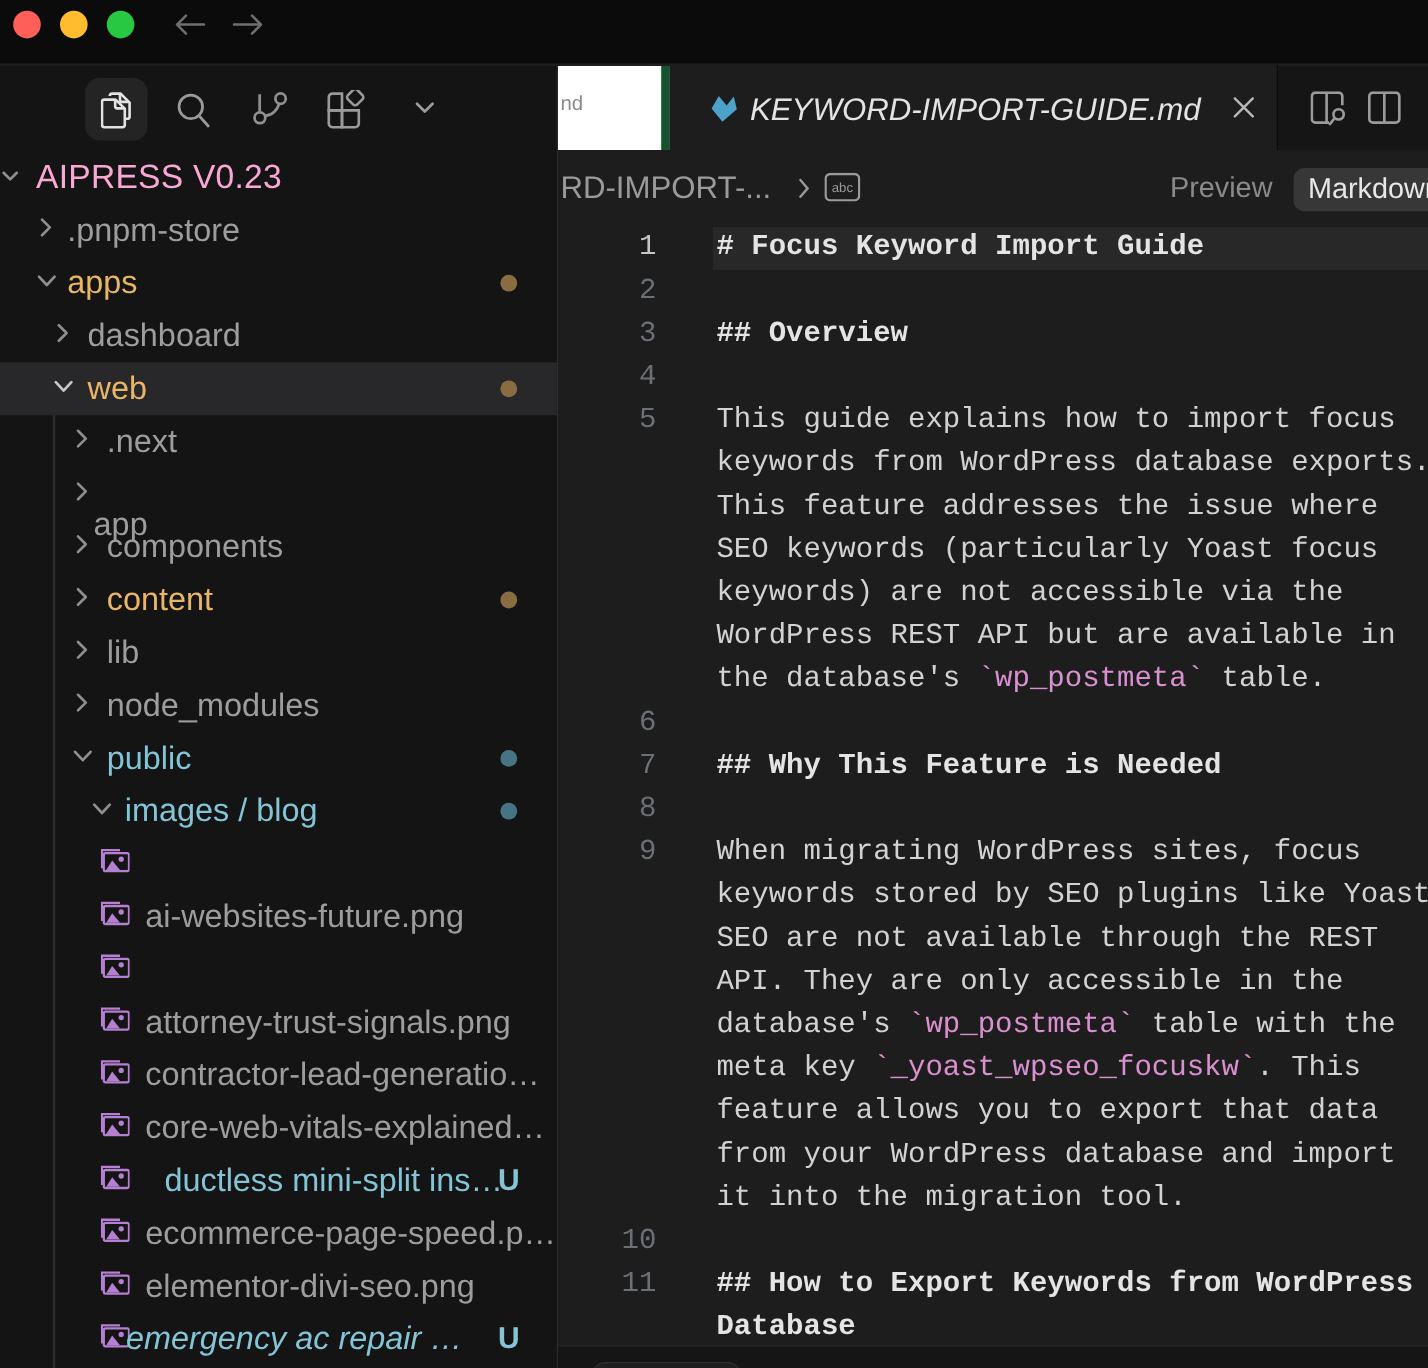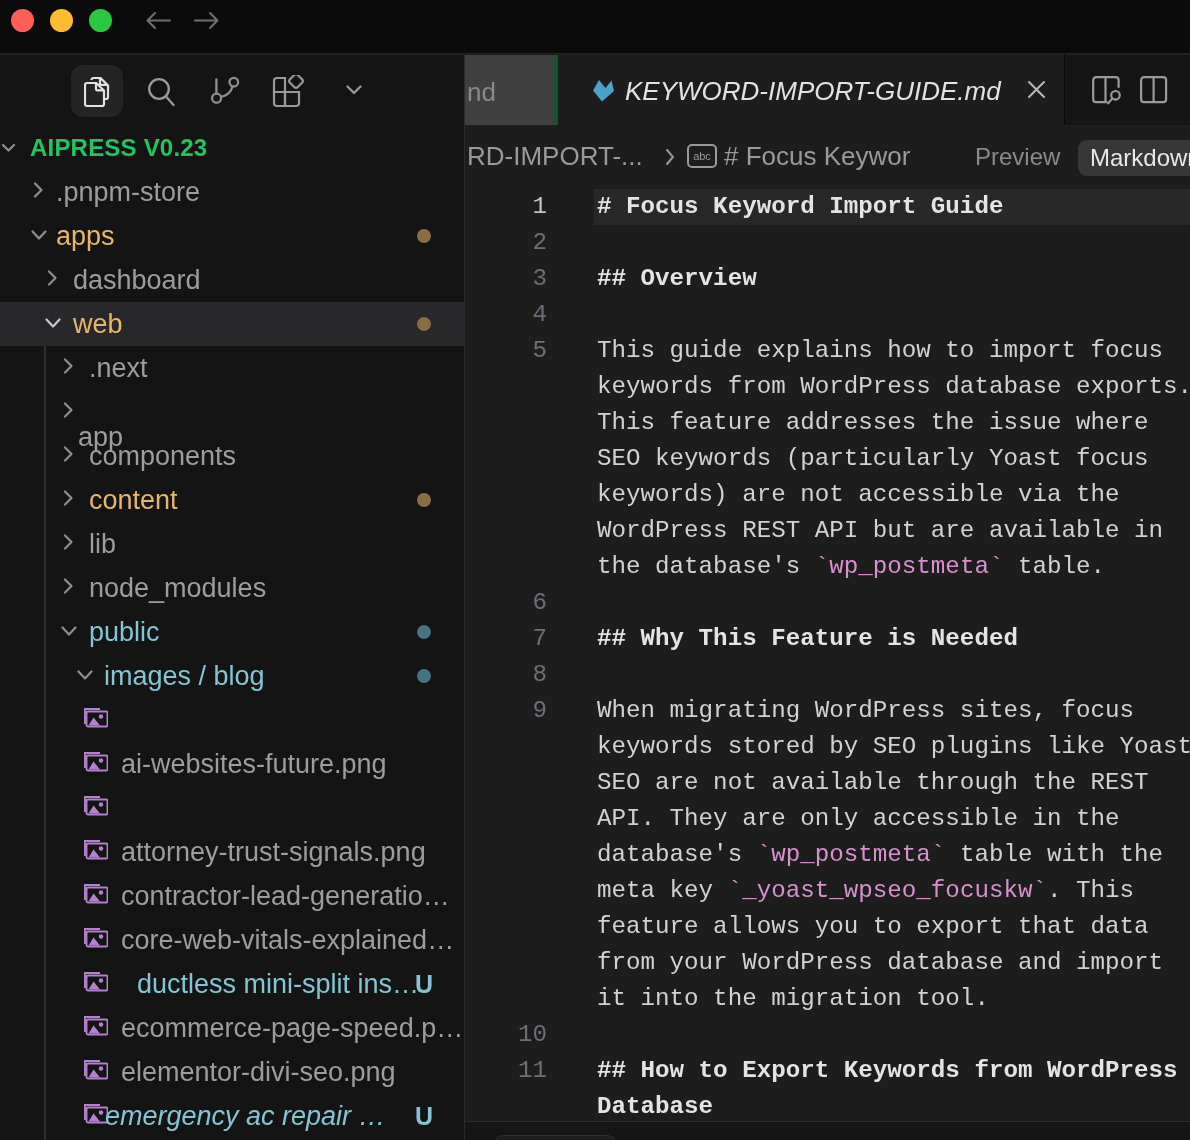--- a/index.html
+++ b/index.html
@@ -23,21 +23,21 @@
   .orange { color:#e9b567; }
   .teal { color:#83c5d6; }
   .chev { position:absolute; top:50%; transform:translateY(-50%); }
   .dot { position:absolute; top:50%; margin-top:-7px; width:14px; height:14px; border-radius:50%; }
   .dot-o { background:#8a6c43; }
   .dot-t { background:#477485; }
   .ubadge { position:absolute; top:50%; transform:translateY(-50%); left:415px; font-size:25px; font-weight:600; color:#83c5d6; }
 
   
   #tabbar { left:465px; top:55px; width:725px; height:70px; background:#151515; }
-  #tab-partial { position:absolute; left:0; top:0; width:93px; height:70px; background:#404040; border-right:4px solid #14532d; color:#8a8a8a; font-size:26px; }
+  #tab-partial { position:absolute; left:0; top:0; width:93px; height:70px; background:#ffffff; border-right:7px solid #14532d; color:#8a8a8a; font-size:17px; }
   #tab-active { position:absolute; left:93px; top:-1px; width:507px; height:71px; background:#1d1d1d; border-right:1px solid #0a0a0a; }
   #tab-title { position:absolute; left:67px; top:22px; font-size:26px; font-weight:500; font-style:italic; color:#e3e3e3; white-space:pre; }
   #breadcrumbs { left:465px; top:125px; width:725px; height:64px; background:#1d1d1d; }
   .bc { color:#9a9a9a; font-size:26px; }
   #mdpill { position:absolute; left:613px; top:15px; width:122px; height:36px; background:#373737; border-radius:9px; color:#e8e8e8; font-size:24px; line-height:36px; padding-left:12px; overflow:hidden; white-space:pre; }
 
   #code { left:465px; top:189px; width:725px; height:932px; background:#1d1d1d; overflow:hidden; }
   #hl1 { position:absolute; left:129px; top:0; width:596px; height:36px; background:#282828; }
   pre { font-family:"Liberation Mono", monospace; font-size:24.2px; line-height:36px; }
   #gutter { position:absolute; left:0; top:0; width:82px; text-align:right; color:#6b6f76; }
@@ -97,21 +97,21 @@
   </svg>
   <svg class="aicon" style="left:345px;top:29px;" width="18" height="12" viewBox="0 0 18 12">
     <path d="M2.5 2.5 L9 9 L15.5 2.5" fill="none" stroke="#9a9a9a" stroke-width="2.3" stroke-linecap="round" stroke-linejoin="round"></path>
   </svg>
 
   <div id="tree">
       <div class="row" style="top:71px;">
         <span class="chev" style="left:1px"><svg width="15" height="10" viewBox="0 0 15 10">
             <path d="M2 2 L7.5 7.5 L13 2" stroke="#8f8f8f" stroke-width="2.2" fill="none" stroke-linecap="round" stroke-linejoin="round"></path>
           </svg></span>
-        <span class="tname " style="position:absolute;left:30px;top:50%;transform:translateY(-50%);font-weight:bold;color:#22c55e;font-size:24px;letter-spacing:0.2px;">AIPRESS V0.23</span>
+        <span class="tname " style="position:absolute;left:30px;top:50%;transform:translateY(-50%);font-weight:normal;color:#f9a8d4;font-size:28px;letter-spacing:0.2px;">AIPRESS V0.23</span>
       </div>
       <div class="row" style="top:115px;">
         <span class="chev" style="left:32px"><svg width="12" height="18" viewBox="0 0 12 18">
             <path d="M3 2.5 L9.5 9 L3 15.5" stroke="#8f8f8f" stroke-width="2.2" fill="none" stroke-linecap="round" stroke-linejoin="round"></path>
           </svg></span>
         <span class="tname " style="position:absolute;left:56px;top:50%;transform:translateY(-50%);">.pnpm-store</span>
       </div>
       <div class="row" style="top:159px;">
         <span class="chev" style="left:30px"><svg width="18" height="12" viewBox="0 0 18 12">
             <path d="M2.5 2.5 L9 9.5 L15.5 2.5" stroke="#8f8f8f" stroke-width="2.2" fill="none" stroke-linecap="round" stroke-linejoin="round"></path>
@@ -329,21 +329,20 @@
 
 <div class="abs" id="breadcrumbs">
   <span class="bc abs" style="left:2px;top:16px;">RD-IMPORT-...</span>
   <svg class="abs" style="left:199px;top:22px;" width="12" height="20" viewBox="0 0 12 20">
       <path d="M3 3 L9 10 L3 17" stroke="#9a9a9a" stroke-width="2" fill="none" stroke-linecap="round"></path>
     </svg>
   <svg class="abs" style="left:222px;top:19px;" width="30" height="24" viewBox="0 0 30 24">
     <rect x="1" y="1" width="28" height="22" rx="4" fill="none" stroke="#9a9a9a" stroke-width="2"></rect>
     <text x="15" y="16" font-size="11" fill="#9a9a9a" text-anchor="middle" font-family="Liberation Sans">abc</text>
   </svg>
-  <span class="bc abs" style="left:259px;top:16px;"># Focus Keywor</span>
   <span class="bc abs" style="left:510px;top:18px;color:#8a8a8a;font-size:24px;">Preview</span>
   <div id="mdpill">Markdown</div>
 </div>
 
 <div class="abs" id="code">
   <div id="hl1"></div>
   <pre id="gutter"><span style="color:#c5c5c5"> 1</span>
  2
  3
  4

